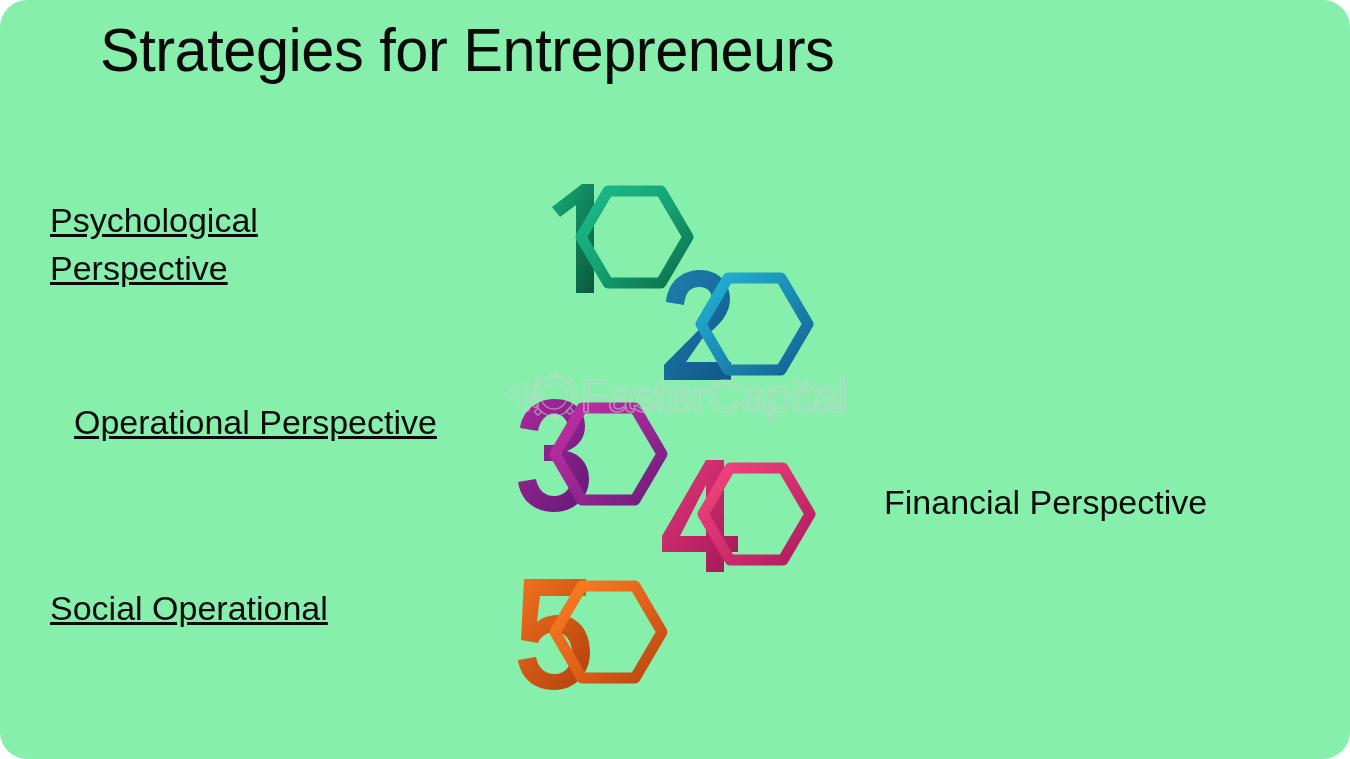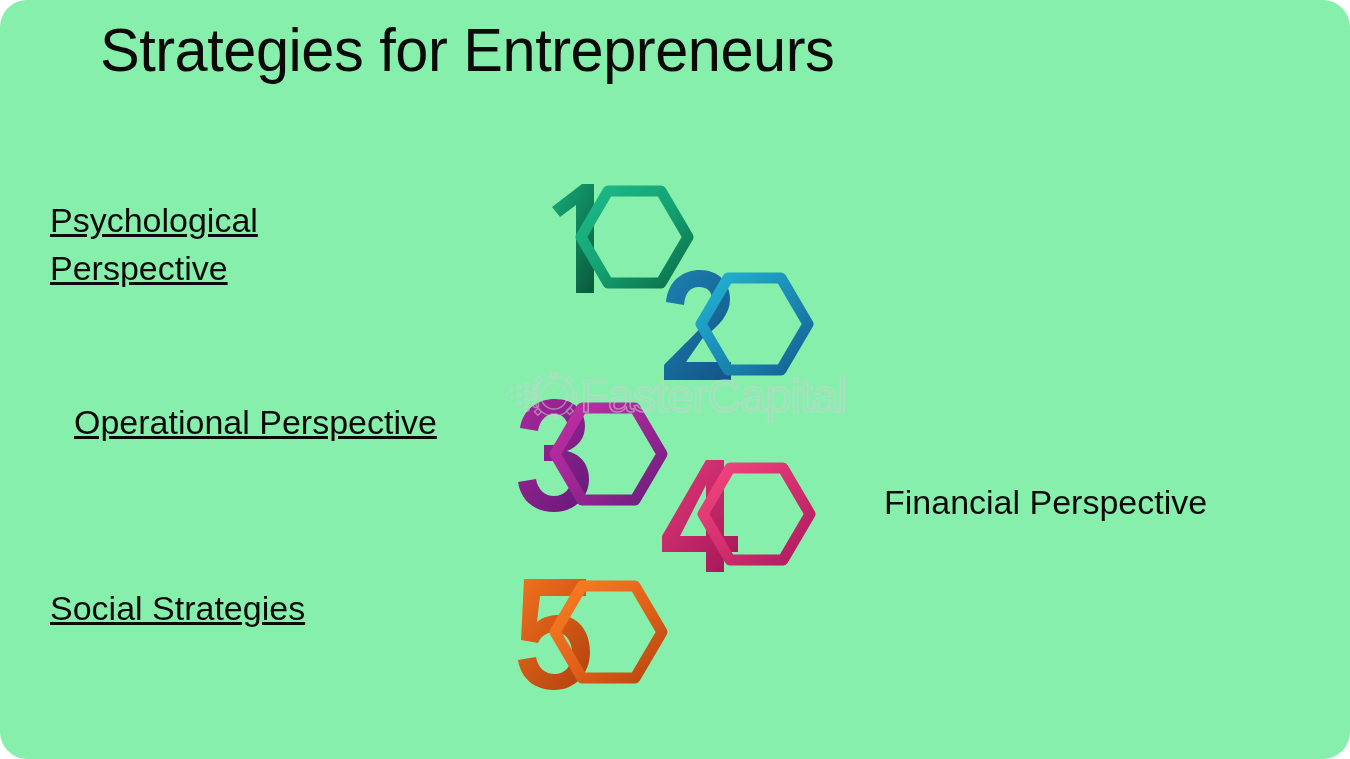--- a/index.html
+++ b/index.html
@@ -105,21 +105,21 @@
 <body>
 
 <div id="slide">
 
   <div id="title">Strategies for Entrepreneurs</div>
 
   <div class="label left" id="label-1">Psychological
 Perspective</div>
   <div class="label left" id="label-3">Operational Perspective</div>
   <div class="label right" id="label-4">Financial Perspective</div>
-  <div class="label left" id="label-5">Social Strategies</div>
+  <div class="label left" id="label-5">Social Operational</div>
 
   <div class="hexgroup" id="hex-1">
     <svg viewBox="0 0 200 140">
       <defs>
         <linearGradient id="g1a" x1="0" y1="0" x2="1" y2="1">
           <stop offset="0" stop-color="#1dbb8a"></stop>
             <stop offset="0.5" stop-color="#14a273"></stop>
             <stop offset="1" stop-color="#0c6d48"></stop>
         </linearGradient>
         <linearGradient id="g1b" x1="0.1" y1="0" x2="0.9" y2="1">

